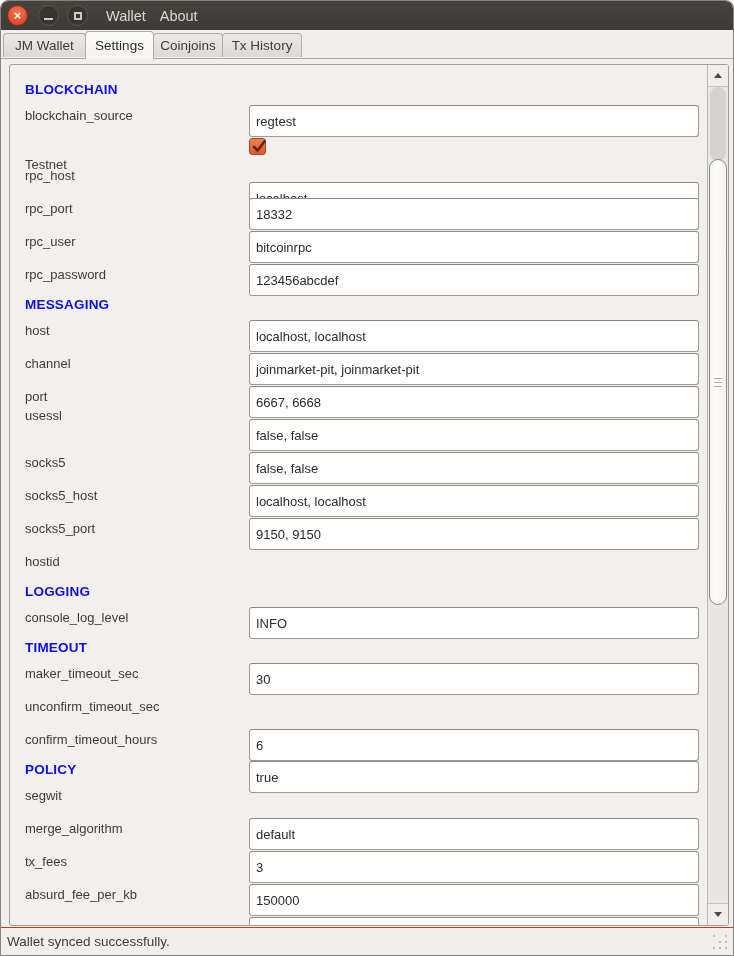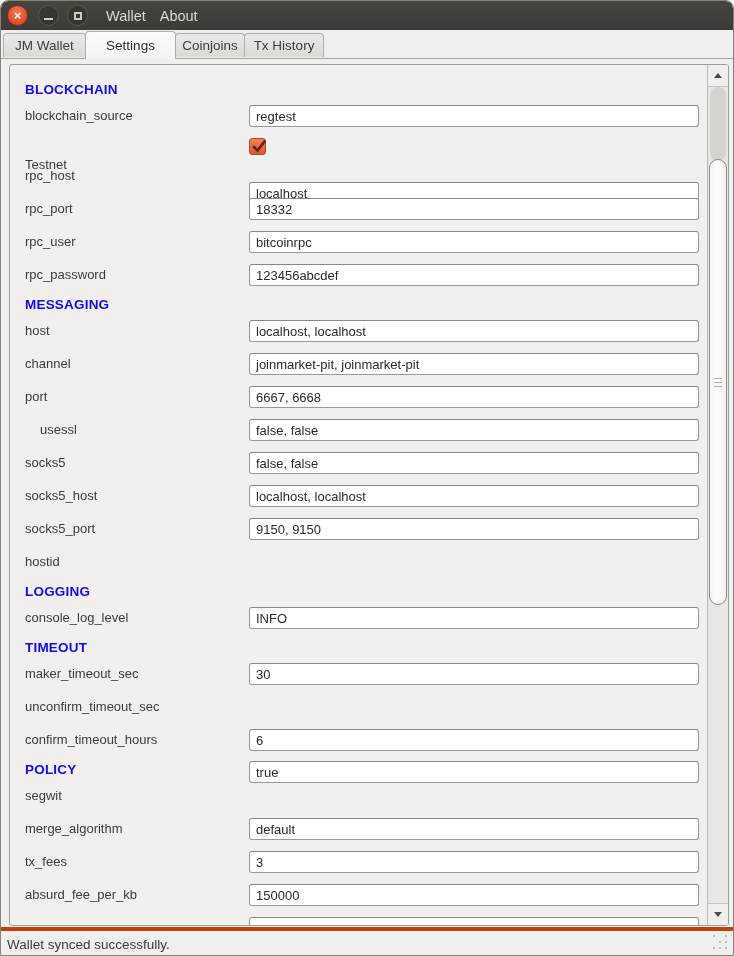--- a/index.html
+++ b/index.html
@@ -65,21 +65,21 @@
   .form-content{position:absolute;left:0;top:0;width:697px;height:860px;overflow:hidden;}
   .sec-header{
     position:absolute;left:15px;font-size:13.5px;font-weight:600;
     color:#0d0dee;letter-spacing:.2px;
   }
   .f-label{
     position:absolute;left:15px;height:22px;line-height:22px;
     font-size:13px;color:#3d3c38;
   }
   .f-input{
-    position:absolute;left:239px;width:450px;height:22px;
+    position:absolute;left:239px;width:450px;height:32px;
     background:#ffffff;border:1px solid #9c9892;border-top-color:#8c8882;
     border-radius:3px;font-family:"Liberation Sans","DejaVu Sans",sans-serif;
     font-size:13px;color:#2b2b2b;padding:0 6px;outline:none;
   }
   .checkbox{
     position:absolute;left:239px;width:17px;height:17px;border-radius:3px;
     background:linear-gradient(#f48057,#e4552b);
     border:1px solid #a94d27;cursor:default;
   }
   .checkbox svg{position:absolute;left:1px;top:0px;overflow:visible;}
@@ -96,21 +96,21 @@
   .sb-thumb{
     position:absolute;left:1px;top:94px;width:18px;height:446px;
     background:linear-gradient(90deg,#f6f5f3,#fdfdfc 40%,#f2f1ef);
     border:1px solid #8f8b85;border-radius:9px;
   }
   .sb-grip{position:absolute;left:4px;top:218px;width:8px;height:1px;background:#b3afa9;box-shadow:0 4px 0 #b3afa9,0 8px 0 #b3afa9;}
 
   
   .statusbar{
     position:absolute;left:0;bottom:0;width:100%;height:28px;
-    background:#f0efed;border-top:4px solid #c2410c;margin-top:44px;
+    background:#f0efed;border-top:1px solid #c2410c;margin-top:44px;
   }
   .status-text{position:absolute;left:6px;top:0;height:28px;line-height:28px;font-size:13.5px;color:#3d3c38;}
   .resize-grip{position:absolute;right:18px;bottom:18px;width:2px;height:2px;background:#c2beb8;
     box-shadow:12px 0 0 #c2beb8, 6px 6px 0 #c2beb8, 12px 6px 0 #c2beb8, 0 12px 0 #c2beb8, 6px 12px 0 #c2beb8, 12px 12px 0 #c2beb8;}
 </style>
 </head>
 <body>
 
 <div class="window">
 
@@ -126,21 +126,21 @@
     </div>
     <div class="menubar" id="menubar">
         <div class="menu-item">Wallet</div>
         <div class="menu-item">About</div>
       </div>
   </div>
 
   <div class="tabline"></div>
   <div class="tabbar" id="tabbar">
       <div class="tab" style="width: 83px;">JM Wallet</div>
-      <div class="tab active" style="width: 91px;">Settings</div>
+      <div class="tab active" style="width: 69px;">Settings</div>
       <div class="tab" style="width: 70px;">Coinjoins</div>
       <div class="tab" style="width: 80px;">Tx History</div>
     </div>
 
   <div class="scrollframe">
     <div class="form-content" id="form-content">
         <div class="sec-header" style="top: 17px;">BLOCKCHAIN</div>
         <div class="f-label" style="top: 40px;">blockchain_source</div>
         <input class="f-input" type="text" value="regtest" style="top: 40px;">
         <div class="f-label" style="top: 89px;">Testnet</div>
@@ -157,21 +157,21 @@
         <input class="f-input" type="text" value="bitcoinrpc" style="top: 166px;">
         <div class="f-label" style="top: 199px;">rpc_password</div>
         <input class="f-input" type="text" value="123456abcdef" style="top: 199px;">
         <div class="sec-header" style="top: 232px;">MESSAGING</div>
         <div class="f-label" style="top: 255px;">host</div>
         <input class="f-input" type="text" value="localhost, localhost" style="top: 255px;">
         <div class="f-label" style="top: 288px;">channel</div>
         <input class="f-input" type="text" value="joinmarket-pit, joinmarket-pit" style="top: 288px;">
         <div class="f-label" style="top: 321px;">port</div>
         <input class="f-input" type="text" value="6667, 6668" style="top: 321px;">
-        <div class="f-label" style="top: 354px; margin-left: 15px;">usessl</div>
+        <div class="f-label" style="top: 340px;">usessl</div>
         <input class="f-input" type="text" value="false, false" style="top: 354px;">
         <div class="f-label" style="top: 387px;">socks5</div>
         <input class="f-input" type="text" value="false, false" style="top: 387px;">
         <div class="f-label" style="top: 420px;">socks5_host</div>
         <input class="f-input" type="text" value="localhost, localhost" style="top: 420px;">
         <div class="f-label" style="top: 453px;">socks5_port</div>
         <input class="f-input" type="text" value="9150, 9150" style="top: 453px;">
         <div class="f-label" style="top: 486px;">hostid</div>
         <div class="sec-header" style="top: 519px;">LOGGING</div>
         <div class="f-label" style="top: 542px;">console_log_level</div>

